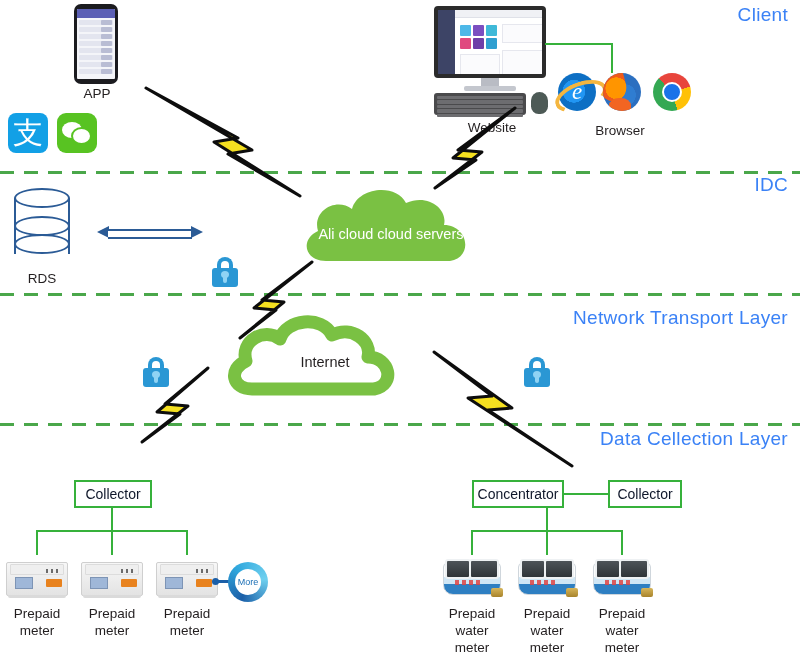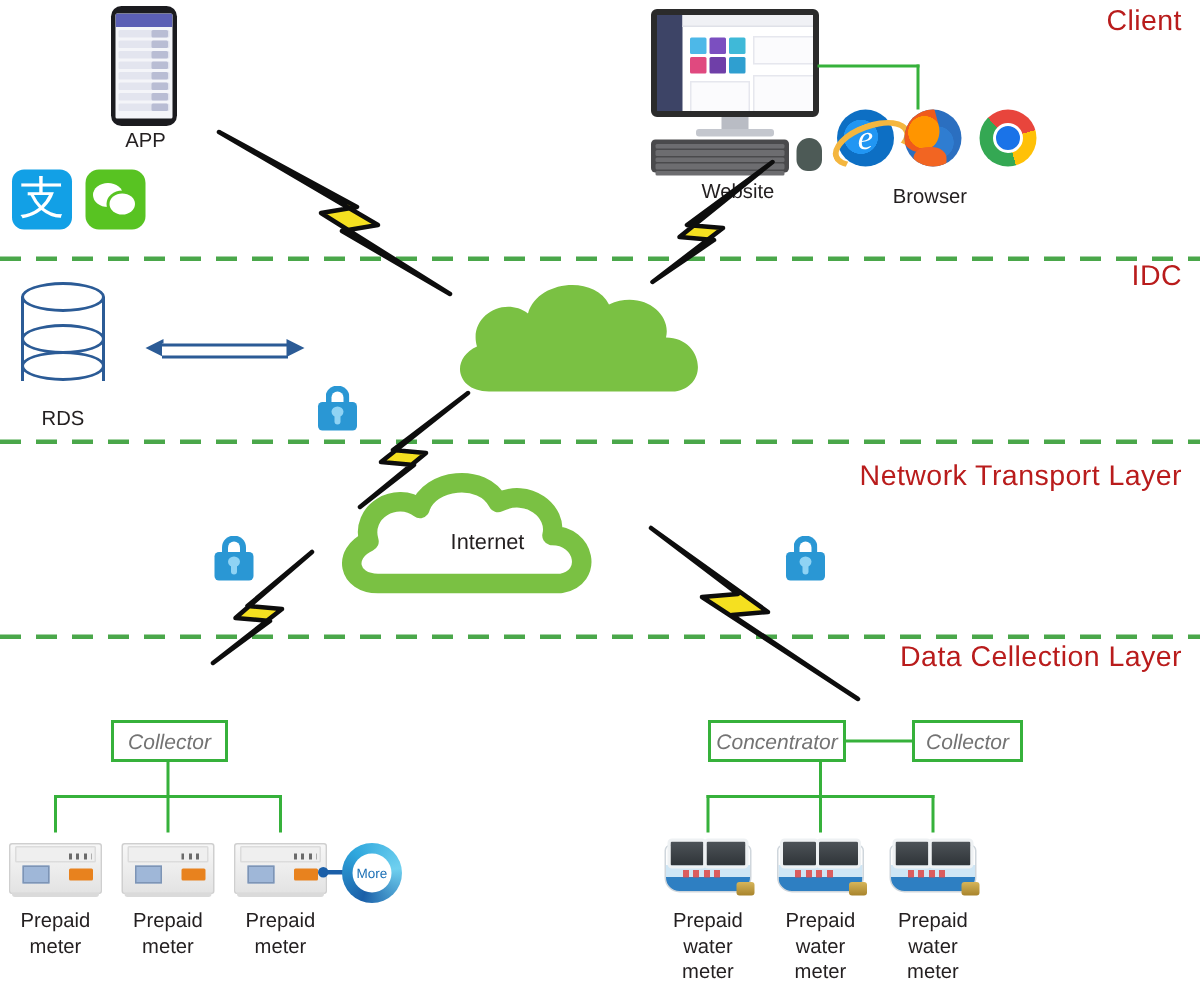--- a/index.html
+++ b/index.html
@@ -11,33 +11,33 @@
   .stage{position:absolute;inset:0;width:800px;height:664px;}
   .abs{position:absolute;}
 
   
   .sep{
     position:absolute;left:0;width:800px;height:3px;
     background-image:linear-gradient(to right,#4aa74a 0 14px, rgba(0,0,0,0) 14px 24px);
     background-size:24px 3px;background-repeat:repeat-x;
   }
   .layer-label{
-    position:absolute;color:#b91c1c;font-size:19px;letter-spacing:.3px;
+    position:absolute;color:#3b82f6;font-size:19px;letter-spacing:.3px;
     white-space:nowrap;
   }
 
   
   .cap{position:absolute;font-size:13.5px;color:#231f20;text-align:center;line-height:16px;white-space:nowrap;}
   .cap3{position:absolute;font-size:13.5px;color:#231f20;text-align:center;line-height:17px;width:90px;}
 
   
   .box{
     position:absolute;border:2px solid #36b13b;background:#fff;
     display:flex;align-items:center;justify-content:center;
-    font-size:14px;color:#737373;box-sizing:border-box;font-style:italic;
+    font-size:14px;color:#0f172a;box-sizing:border-box;
   }
   .greenline{position:absolute;background:#36b13b;}
   .cloud-label{
     position:absolute;color:#ffffff;font-size:14.5px;white-space:nowrap;
     text-align:center;
   }
   .cloud-label.dark{color:#231f20;}
 
   
   .phone{position:absolute;width:44px;height:80px;border-radius:7px;background:#1b1b1f;padding:5px 3px;box-sizing:border-box;}
@@ -214,20 +214,21 @@
   <div class="darrow" style="left:97px;top:226px;width:106px">
     <i class="hl"></i>
       <i class="shaft"></i>
       <i class="hr"></i>
   </div>
 
   <svg class="abs" style="left:296px;top:183px" width="190" height="85">
     <path d="M30,78 C8,78 4,56 22,48 C16,28 40,14 56,26 C62,4 100,0 110,20
              C132,10 152,26 148,42 C172,42 178,74 154,78 Z" fill="#7ac143"></path>
   </svg>
+  <div class="cloud-label" style="left:296px;top:226px;width:190px">Ali cloud  cloud servers</div>
 
   <div class="lock" style="left:212px;top:257px">
     <i class="shackle"></i>
       <i class="body"></i>
       <i class="key"></i>
   </div>
 
   <svg class="abs" style="left:222px;top:313px" width="182" height="88">
     <path d="M30,76 C10,76 6,56 24,48 C18,28 42,14 58,26 C64,6 100,2 110,22
              C130,12 150,28 146,44 C168,44 174,72 152,76 Z" fill="#ffffff" stroke="#7ac143" stroke-width="13" stroke-linejoin="round"></path>

